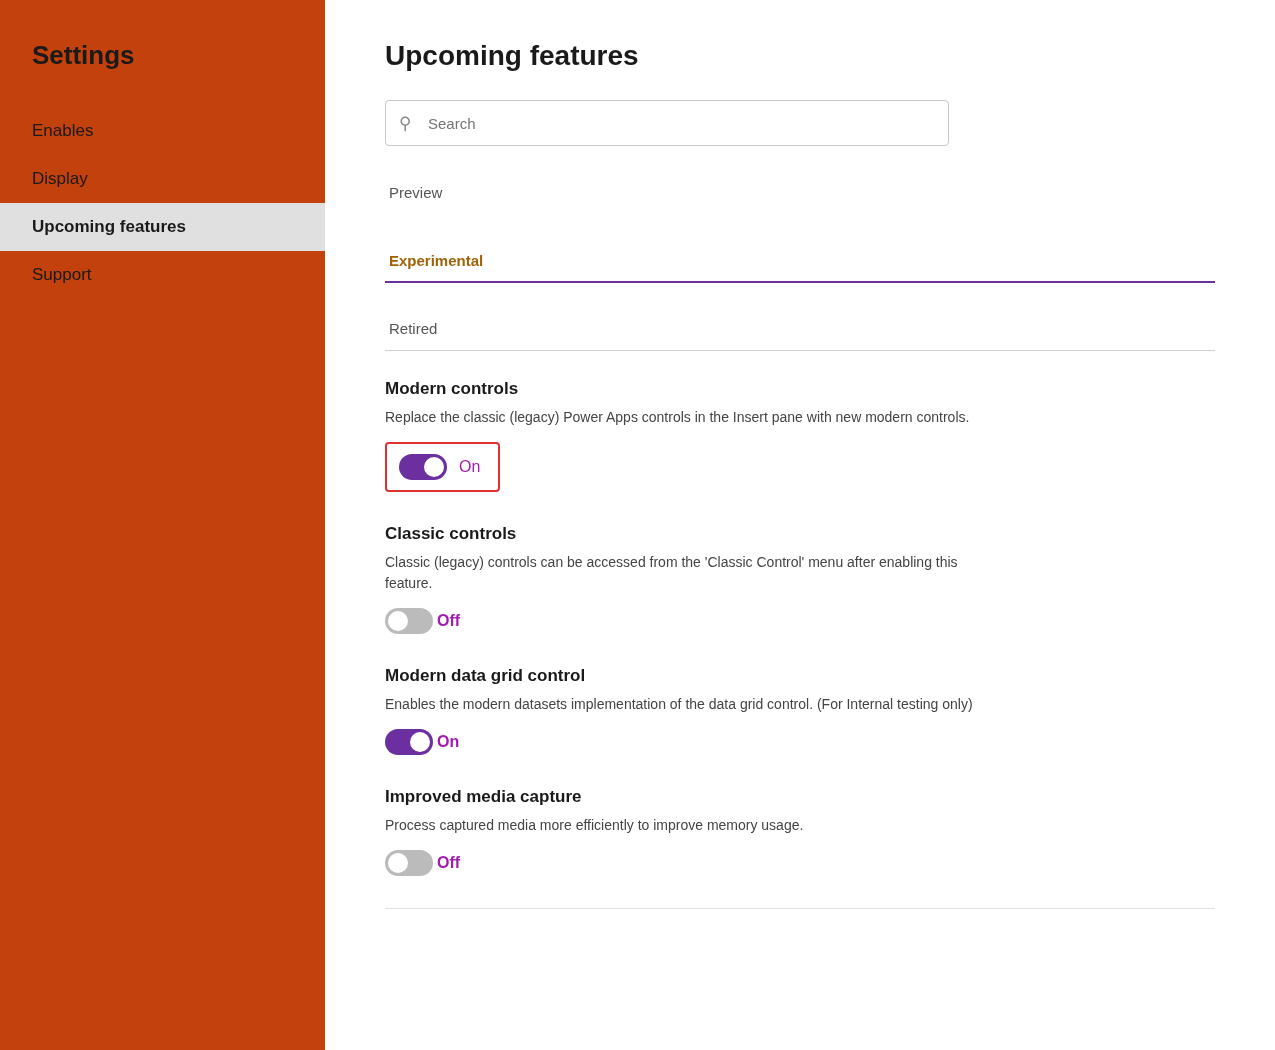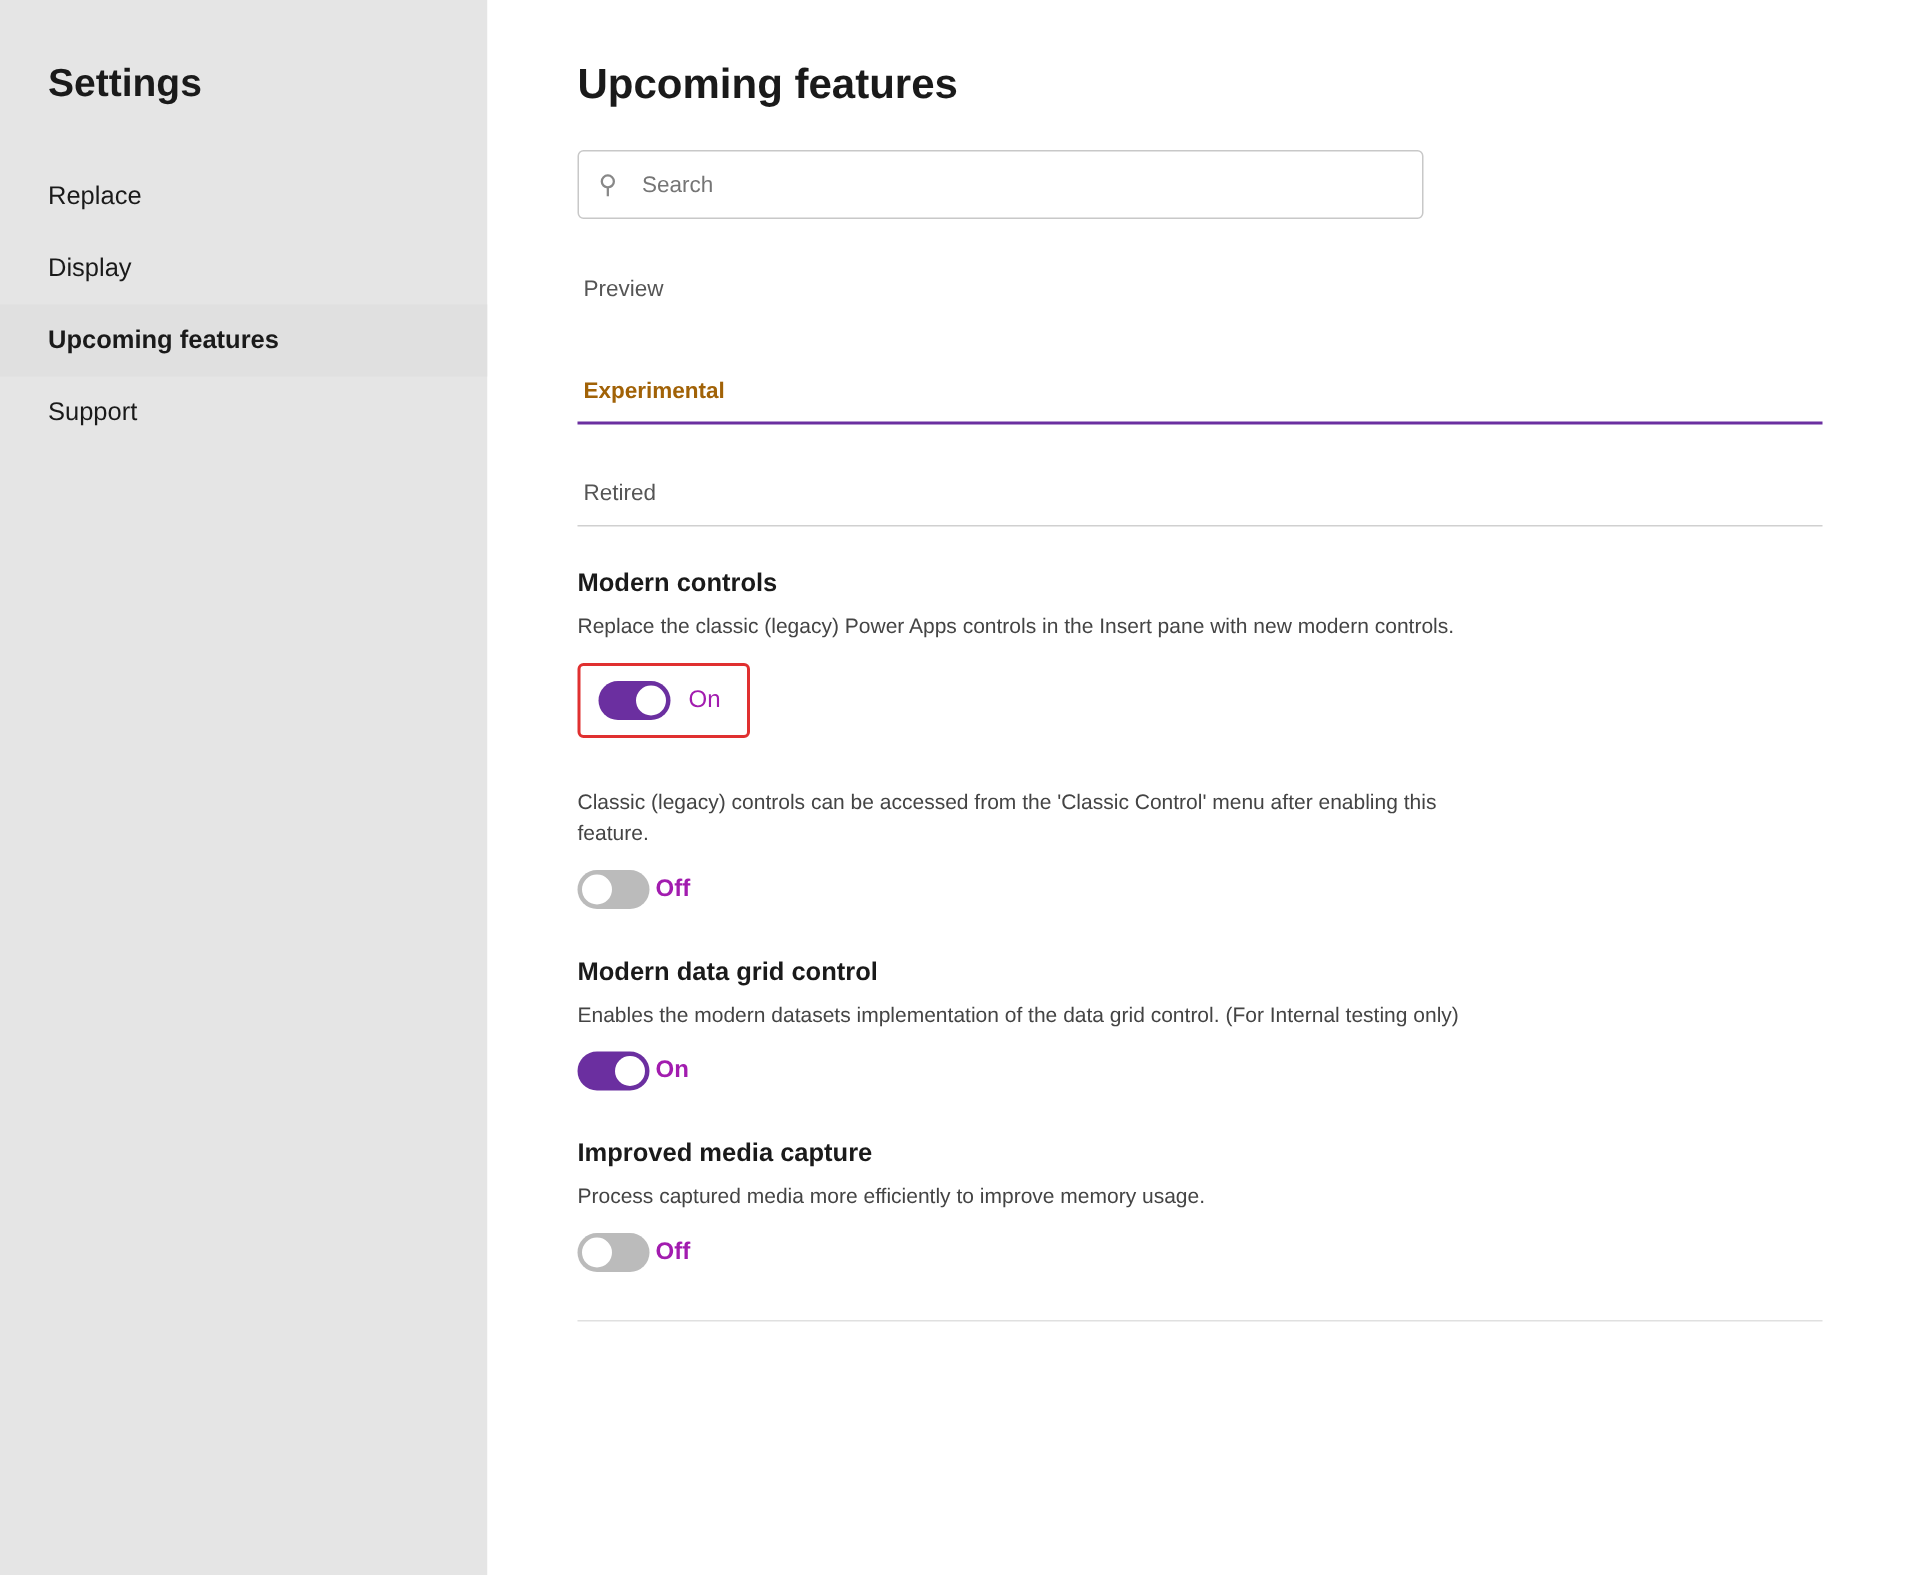--- a/index.html
+++ b/index.html
@@ -8,21 +8,21 @@
       font-family: 'Segoe UI', sans-serif;
       display: flex;
       height: 1050px;
       width: 1275px;
       background: #fff;
     }
 
     
     .sidebar {
       width: 325px;
-      background: #e5e5e5;
+      background: #c2410c;
       padding: 40px 0 0 0;
       flex-shrink: 0;
     }
 
     .sidebar-title {
       font-size: 26px;
       font-weight: 600;
       color: #1a1a1a;
       padding: 0 32px 36px 32px;
     }
@@ -195,21 +195,21 @@
       margin-top: 8px;
     }
   </style>
 </head>
 <body>
 
 <aside class="sidebar">
   <div class="sidebar-title">Settings</div>
 
   <button class="sidebar-item">
-    <span>Replace</span>
+    <span>Enables</span>
   </button>
   <button class="sidebar-item">
     <span>Display</span>
   </button>
   <button class="sidebar-item active">
     <span>Upcoming features</span>
   </button>
   <button class="sidebar-item">
     <span>Support</span>
   </button>
@@ -241,20 +241,21 @@
     <div class="feature-description">Replace the classic (legacy) Power Apps controls in the Insert pane with new modern controls.</div>
     <div class="highlight-box">
       <div class="toggle on">
         <div class="toggle-knob"></div>
       </div>
       <span class="toggle-label">On</span>
     </div>
   </div>
 
   <div class="feature-section">
+    <div class="feature-title">Classic controls</div>
     <div class="feature-description">Classic (legacy) controls can be accessed from the 'Classic Control' menu after enabling this feature.</div>
     <div class="toggle-row">
       <div class="toggle off">
         <div class="toggle-knob"></div>
       </div>
       <span class="toggle-label">Off</span>
     </div>
   </div>
 
   <div class="feature-section">

